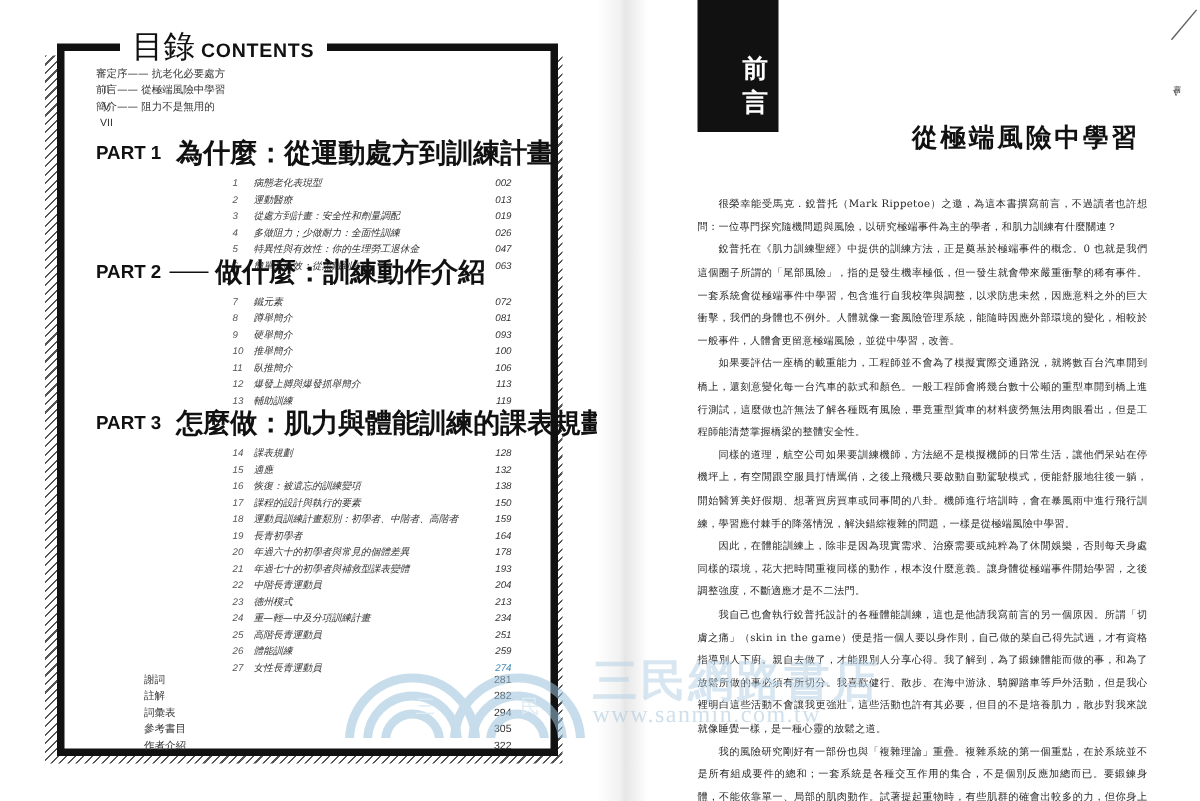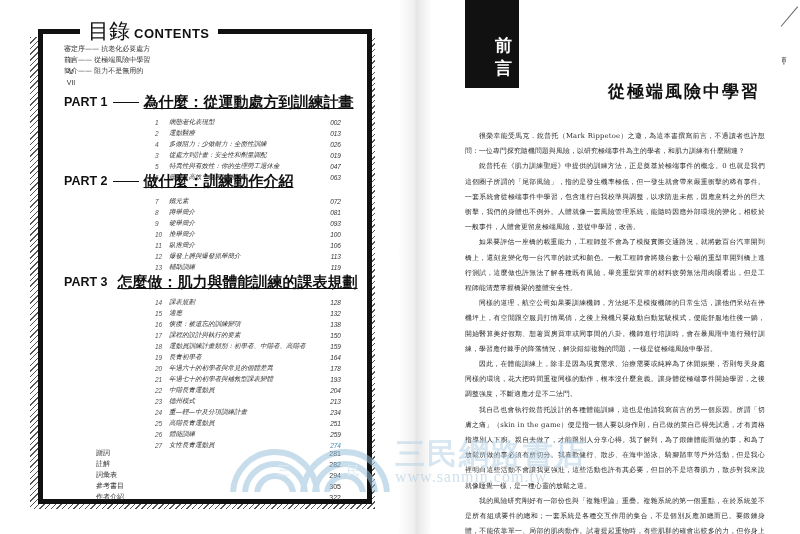--- a/index.html
+++ b/index.html
@@ -24,21 +24,21 @@
     .contents-title .en { font-family: "Liberation Sans", sans-serif; font-weight: bold; font-size: 13px; color: #111; letter-spacing: 0.5px; }
 
     .front-list { position: absolute; left: 64px; top: 44px; width: 280px; }
     .front-row { display: flex; justify-content: space-between; height: 11px; font-size: 7px; line-height: 11px; color: #333; flex-direction: column; }
     .front-row .pg { font-family: "Liberation Sans", sans-serif; width: 14px; text-align: center; }
 
     .part { position: absolute; left: 64px; width: 290px; }
     .part-head { display: flex; align-items: center; height: 20px; }
     .part-num { font-family: "Liberation Sans", sans-serif; font-weight: bold; font-size: 12.5px; color: #111; white-space: nowrap; }
     .part-dash { width: 26px; height: 1px; background: #111; margin: 0 5px 0 5px; }
-    .part-title { font-weight: bold; font-size: 15px; color: #111; white-space: nowrap; text-decoration: underline; }
+    .part-title { font-weight: bold; font-size: 18px; color: #111; white-space: nowrap; }
     .chap-list { margin-left: 91px; width: 186px; margin-top: 5px; font-style: italic; }
     .chap-row { display: flex; height: 11px; line-height: 11px; font-size: 6.5px; color: #333; }
     .chap-row .num { width: 14px; font-family: "Liberation Sans", sans-serif; color: #555; }
     .chap-row .ttl { flex: 1; white-space: nowrap; overflow: hidden; }
     .chap-row .pg { width: 22px; text-align: right; font-family: "Liberation Sans", sans-serif; color: #333; }
     .chap-row .pg.accent { color: #3f86b5; }
 
     .back-list { position: absolute; left: 64px; top: 448px; width: 277px; }
     .back-row { display: flex; justify-content: space-between; height: 11px; line-height: 11px; font-size: 7px; color: #333; padding-left: 32px; }
     .back-row .pg { font-family: "Liberation Sans", sans-serif; width: 22px; text-align: right; }
@@ -110,28 +110,28 @@
           <span class="num">1</span>
           <span class="ttl">病態老化表現型</span>
           <span class="pg">002</span>
         </div>
       <div class="chap-row">
           <span class="num">2</span>
           <span class="ttl">運動醫療</span>
           <span class="pg">013</span>
         </div>
       <div class="chap-row">
+          <span class="num">3</span>
+          <span class="ttl">從處方到計畫：安全性和劑量調配</span>
+          <span class="pg">019</span>
+        </div>
+      <div class="chap-row">
           <span class="num">4</span>
           <span class="ttl">多做阻力；少做耐力：全面性訓練</span>
           <span class="pg">026</span>
-        </div>
-      <div class="chap-row">
-          <span class="num">3</span>
-          <span class="ttl">從處方到計畫：安全性和劑量調配</span>
-          <span class="pg">019</span>
         </div>
       <div class="chap-row">
           <span class="num">5</span>
           <span class="ttl">特異性與有效性：你的生理勞工退休金</span>
           <span class="pg">047</span>
         </div>
       <div class="chap-row">
           <span class="num">6</span>
           <span class="ttl">簡單又高效：從黑鐵到灰鐵</span>
           <span class="pg">063</span>

